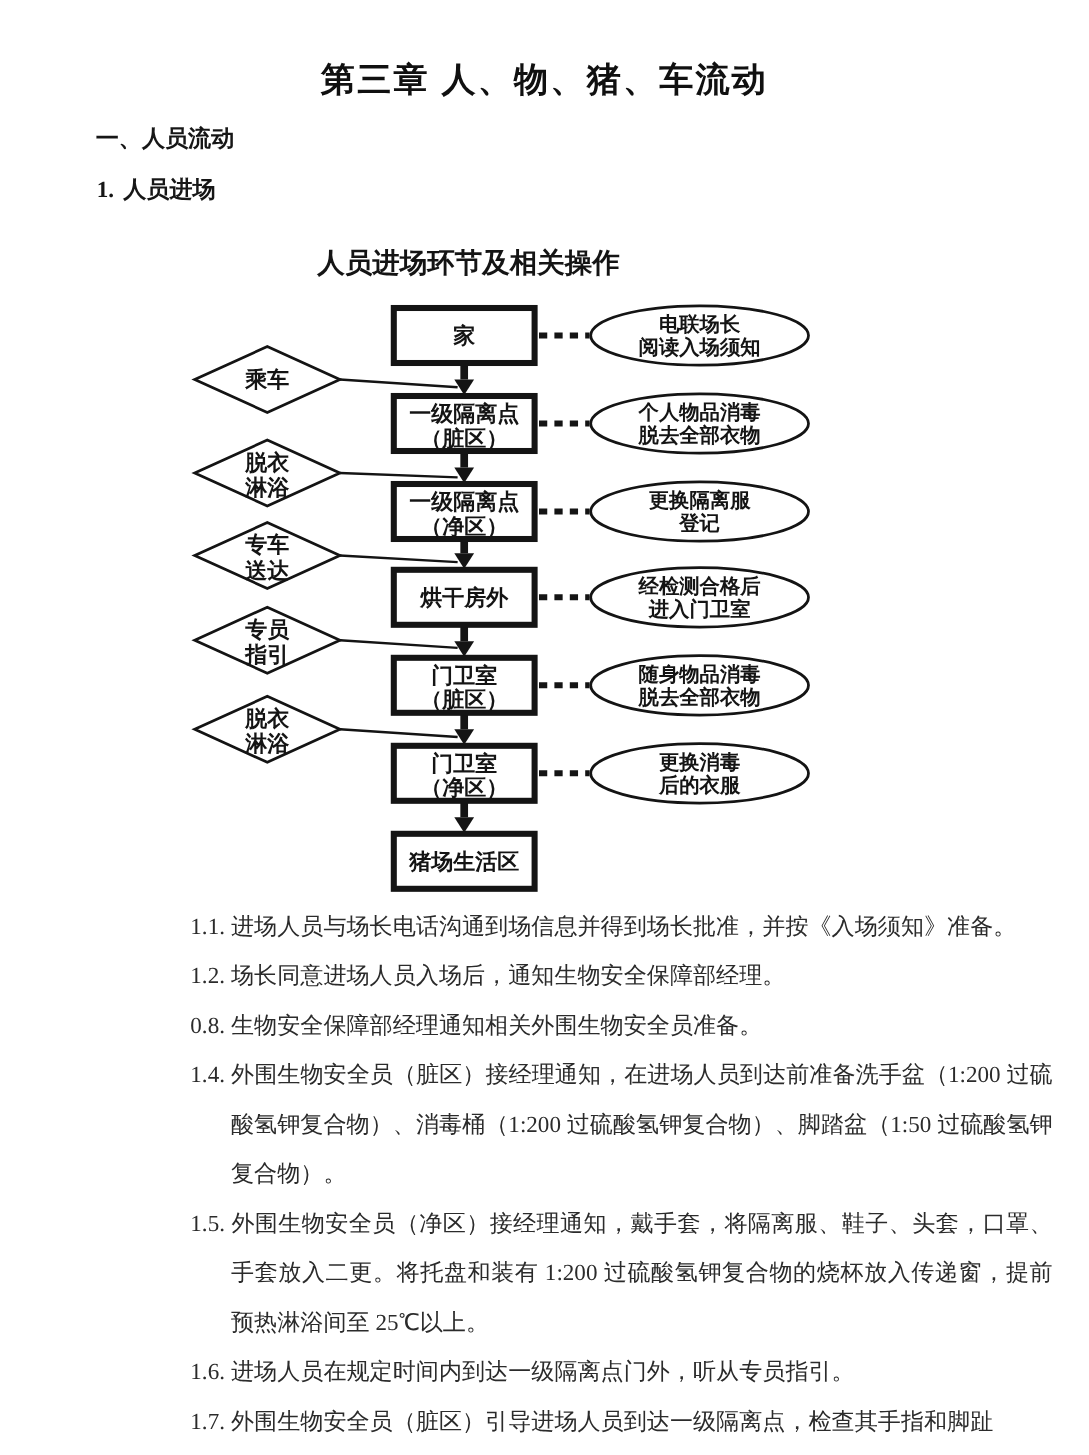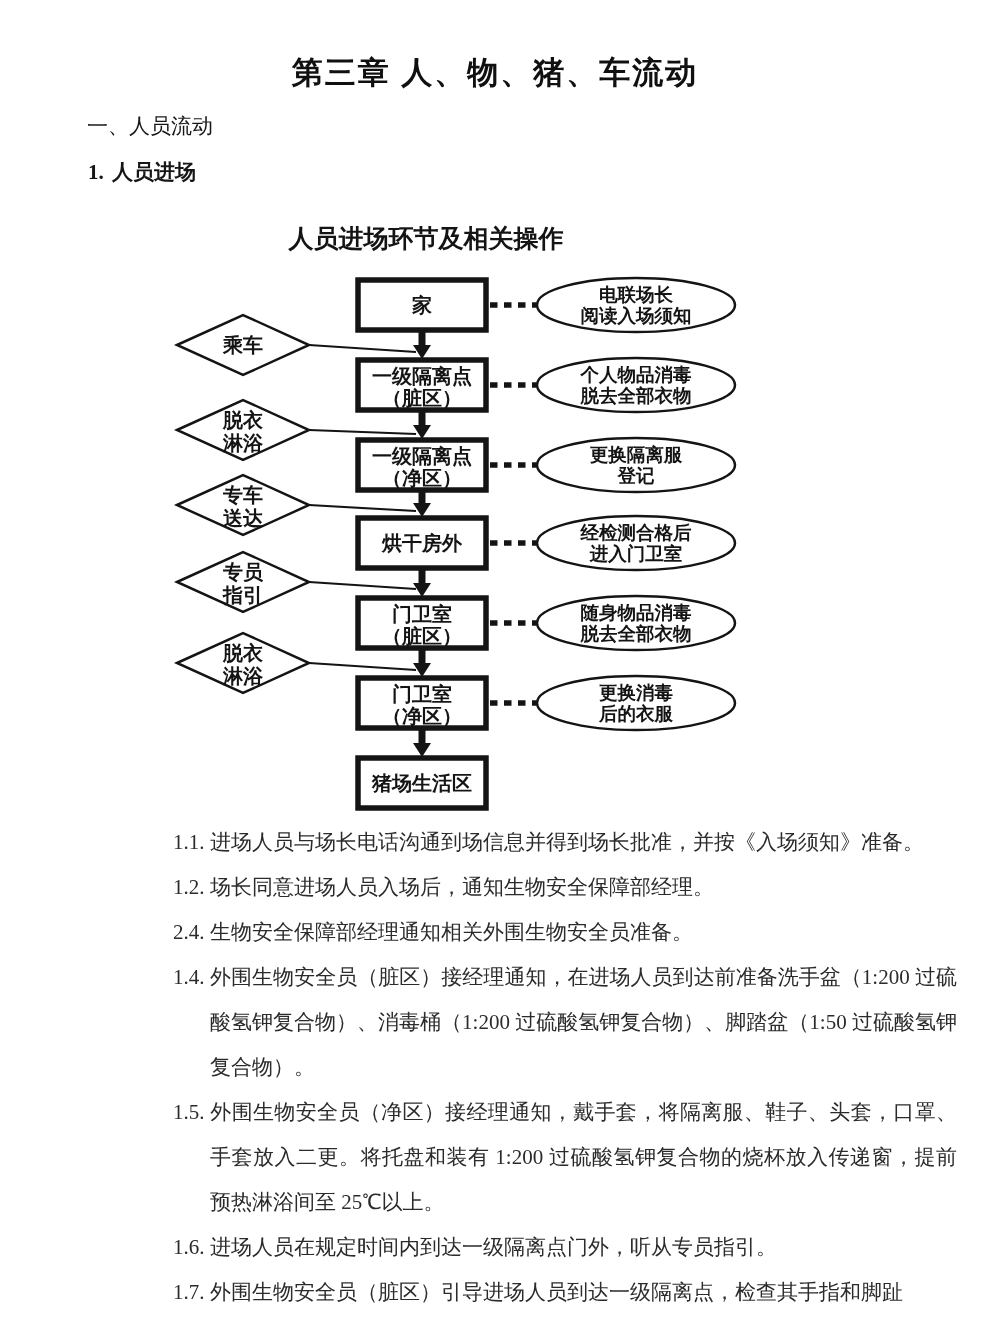--- a/index.html
+++ b/index.html
@@ -15,21 +15,21 @@
   }
   .doc-title {
     position: absolute; top: 52px; left: 0; width: 100%;
     text-align: center;
     font-family: "Liberation Sans", sans-serif;
     font-weight: 900; font-size: 31px; letter-spacing: 2px;
     color: #101010;
   }
   .h2 {
     position: absolute; left: 87px; top: 112px;
-    font-size: 21px; font-weight: normal; color: #161616;
+    font-size: 21px; font-weight: bold; color: #161616;
   }
   .h3 {
     position: absolute; left: 88px; top: 158px;
     font-size: 21px; font-weight: bold; color: #161616;
   }
   .h3 .num { display: inline-block; width: 24px; font-weight: bold; }
   svg.flow { position: absolute; left: 148px; top: 210px; }
   svg.flow text {
     font-family: "Liberation Sans", sans-serif;
     font-weight: bold; fill: #141414;
@@ -149,20 +149,20 @@
       <text x="488" y="409">随身物品消毒</text>
       <text x="488" y="430">脱去全部衣物</text>
       <text x="488" y="489">更换消毒</text>
       <text x="488" y="510">后的衣服</text>
     </g>
   </svg>
 
   <div class="paras">
     <p class="para"><span class="pnum">1.1.</span><span>进场人员与场长电话沟通到场信息并得到场长批准，并按《入场须知》准备。</span></p>
     <p class="para"><span class="pnum">1.2.</span><span>场长同意进场人员入场后，通知生物安全保障部经理。</span></p>
-    <p class="para"><span class="pnum">2.4.</span><span>生物安全保障部经理通知相关外围生物安全员准备。</span></p>
+    <p class="para"><span class="pnum">0.8.</span><span>生物安全保障部经理通知相关外围生物安全员准备。</span></p>
     <p class="para"><span class="pnum">1.4.</span><span>外围生物安全员（脏区）接经理通知，在进场人员到达前准备洗手盆（1:200 过硫酸氢钾复合物）、消毒桶（1:200 过硫酸氢钾复合物）、脚踏盆（1:50 过硫酸氢钾复合物）。</span></p>
     <p class="para"><span class="pnum">1.5.</span><span>外围生物安全员（净区）接经理通知，戴手套，将隔离服、鞋子、头套，口罩、手套放入二更。将托盘和装有 1:200 过硫酸氢钾复合物的烧杯放入传递窗，提前预热淋浴间至 25℃以上。</span></p>
     <p class="para"><span class="pnum">1.6.</span><span>进场人员在规定时间内到达一级隔离点门外，听从专员指引。</span></p>
     <p class="para"><span class="pnum">1.7.</span><span>外围生物安全员（脏区）引导进场人员到达一级隔离点，检查其手指和脚趾</span></p>
   </div>
 
 </div>
 
 </body></html>

